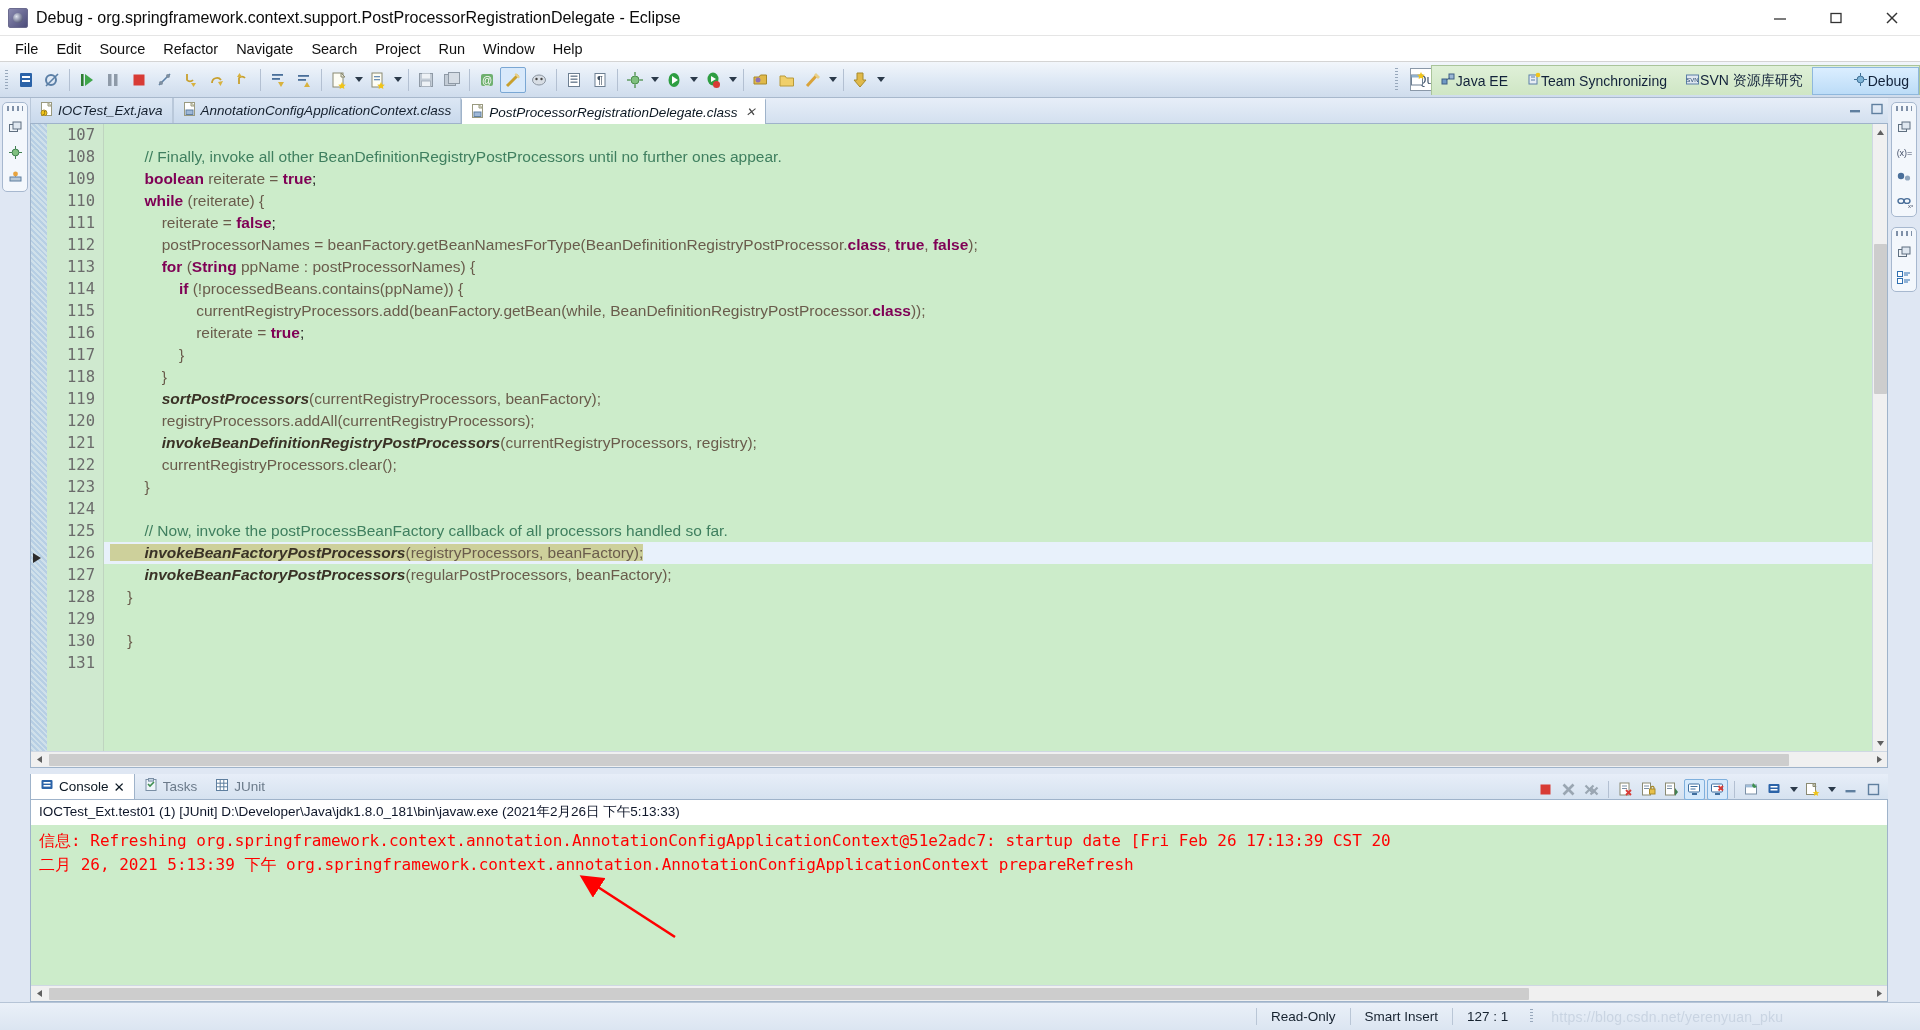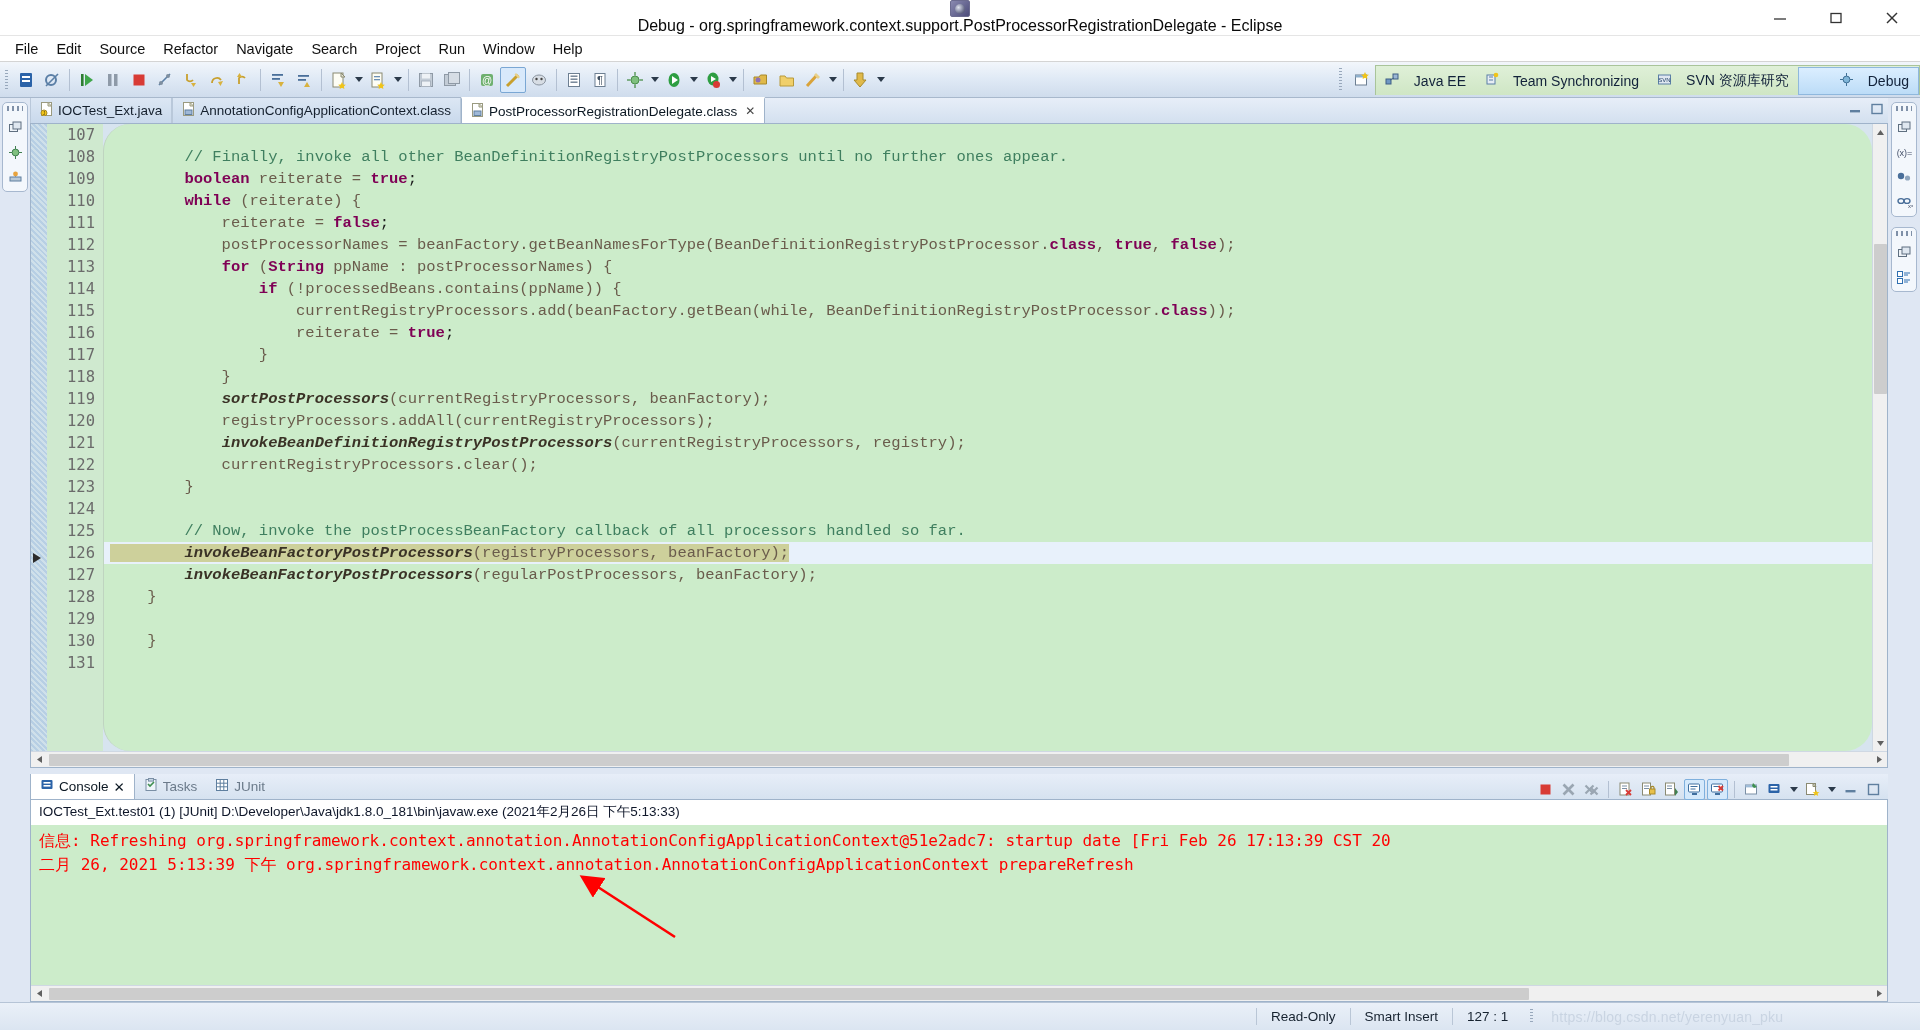--- a/index.html
+++ b/index.html
@@ -11,21 +11,20 @@
     font-family: "Liberation Sans", sans-serif;
   }
 
   
   #titlebar {
     height: 36px; width: 100%;
     background: #ffffff;
     display: flex; align-items: center;
     border-bottom: 1px solid #e5e5e5;
     position: relative;
-    flex-direction: column;
   }
   #app-icon {
     width: 20px; height: 20px; margin-left: 8px; margin-right: 8px;
     background: linear-gradient(135deg,#8a8ab0,#4c4c7a);
     border: 1px solid #6b6b8f; border-radius: 2px;
     display: flex; align-items: center; justify-content: center;
   }
   #app-icon::after {
     content:""; width:10px; height:10px; border-radius:50%;
     background: radial-gradient(circle at 35% 35%, #dfe3ee 0%, #6f7390 60%, #3a3c55 100%);
@@ -96,21 +95,21 @@
   }
   .persp-open {
     width: 26px; height: 26px; display:flex; align-items:center; justify-content:center;
   }
   .persp-strip {
     height: 30px; display:flex; align-items:center;
     background: linear-gradient(to bottom,#dff0d8,#cfe6c4);
     border:1px solid #a9c49a; border-bottom:none;
   }
   .persp {
-    display:flex; align-items:center; gap:14px;
+    display:flex; align-items:center; gap:0;
     padding: 0 9px; height: 28px; font-size: 14px; color:#12223a; white-space:nowrap;
   }
   .persp.sel {
     background: linear-gradient(to bottom,#dbeeff,#bcdcf7);
     border:1px solid #8fb8dd;
     padding-left:40px;
   }
 
   
   #body {
@@ -137,24 +136,25 @@
     width:16px; height:5px;
     background-image: repeating-linear-gradient(to right, #7f90a8 0 2px, transparent 2px 5px);
   }
   .rail-ico { width:18px; height:18px; display:flex; align-items:center; justify-content:center; }
 
   
   #editor-area {
     position:absolute; left: 30px; right: 32px; top: 0; height: 670px;
   }
   #tabrow {
-    height: 26px; display:flex; align-items:flex-end;
+    height: 26px; display:flex; 
     background: linear-gradient(to bottom,#e7eef8,#d3e0ef);
     border-bottom:1px solid #9fb3ca;
     position:relative;
+    font-style:italic;
   }
   .etab {
     height: 25px; display:flex; align-items:center; gap:5px;
     padding: 0 9px; font-size:13.5px; color:#15202e; white-space:nowrap;
     border-left:1px solid #b9c8da; border-right:1px solid #b9c8da;
     background: linear-gradient(to bottom,#dce7f4,#c9d9ec);
   }
   .etab.sel {
     background:#ffffff;
     border-top: 2px solid #ffffff;
@@ -182,23 +182,22 @@
   }
   #gutter {
     width: 56px; background:#cfe9cf; text-align:right;
     padding-right: 8px;
     font-family: "DejaVu Sans Mono", monospace; font-size: 15.5px; color:#6b6b6b;
     position:relative; overflow:hidden;
   }
   #gutter .ln { height: 22px; line-height: 22px; }
   #codearea {
     flex:1; background:#ccecca; position:relative; overflow:hidden;
-    font-family:Liberation Mono, monospace; font-size:15.5px;
+    font-family:Liberation Sans, sans-serif; font-size:15.5px;
     border-left:1px solid #bfd4c0;
-    border-radius:27px;
   }
   .cline { height:22px; line-height:22px; white-space:pre; padding-left: 6px; }
   .cline.cur { background:#e8f1fb; }
   .cline.cur .selrun { background:#cdd09b; }
   .k   { color:#7f0055; font-weight:bold; }
   .cm  { color:#3f7f5f; }
   .id  { color:#6a5c4c; }
   .it  { font-style: italic; color:#3a3226; font-weight:bold;}
   .pl  { color:#1d1d1d; }
 

